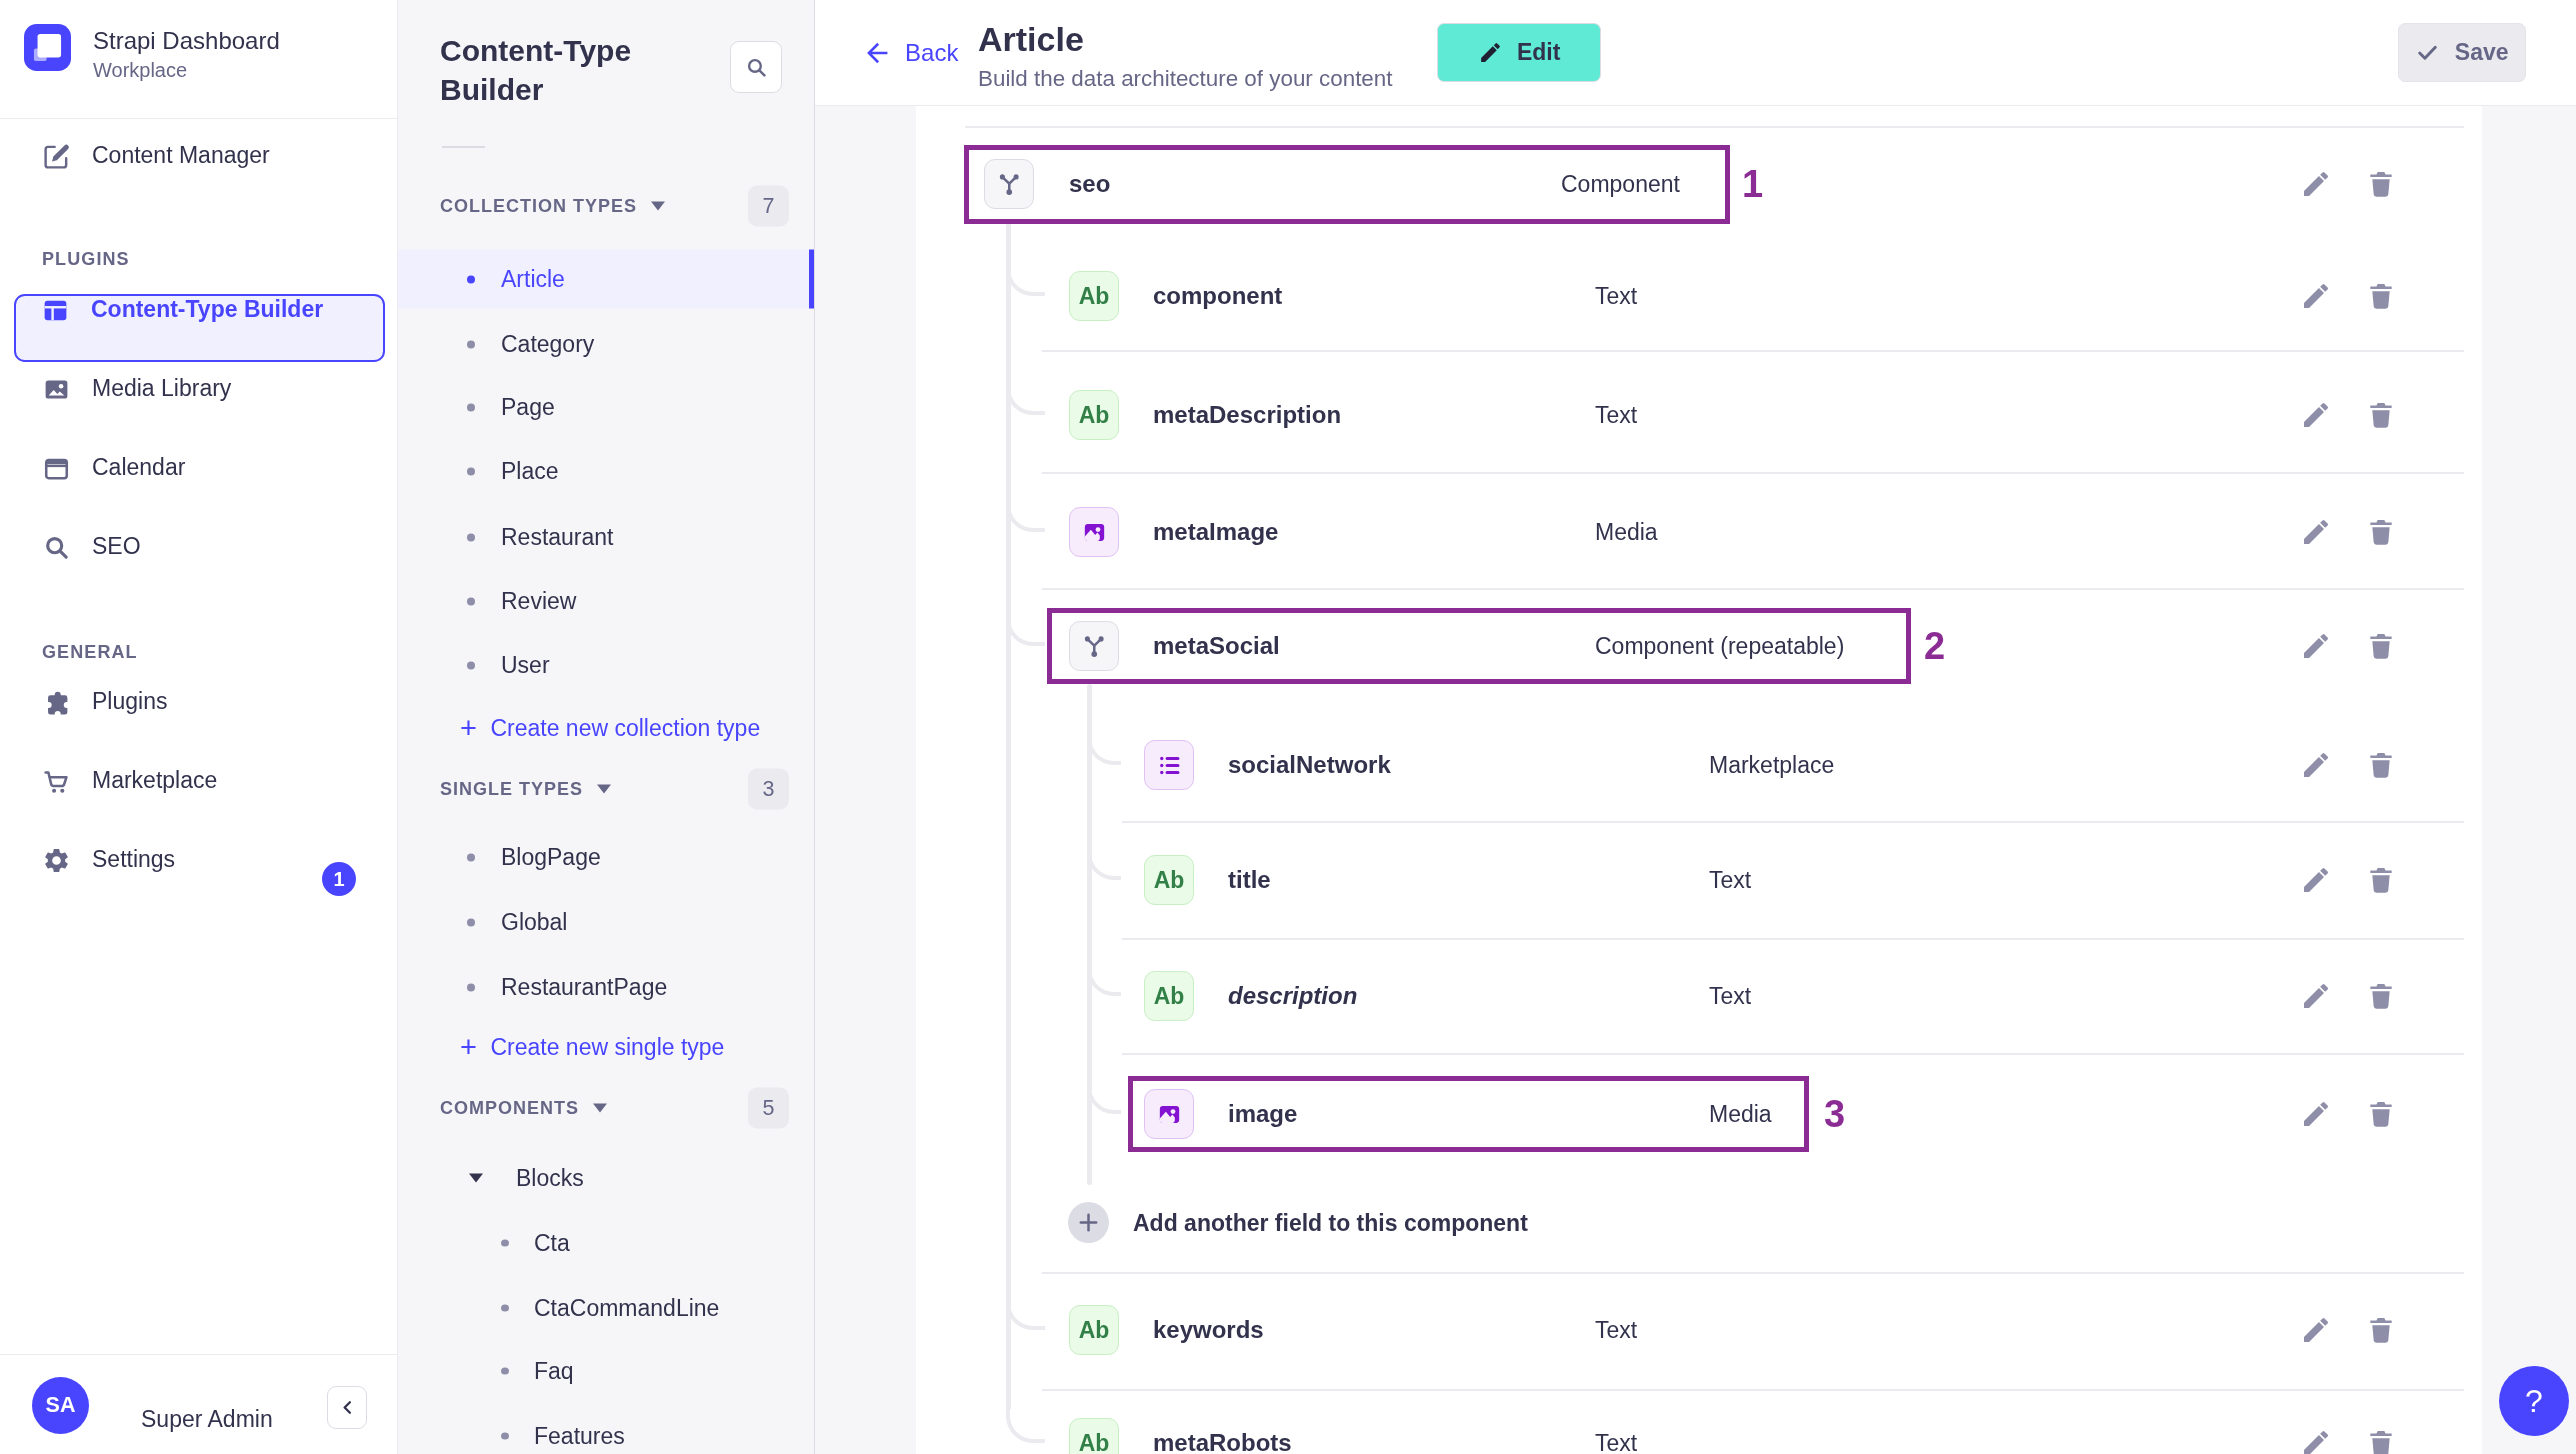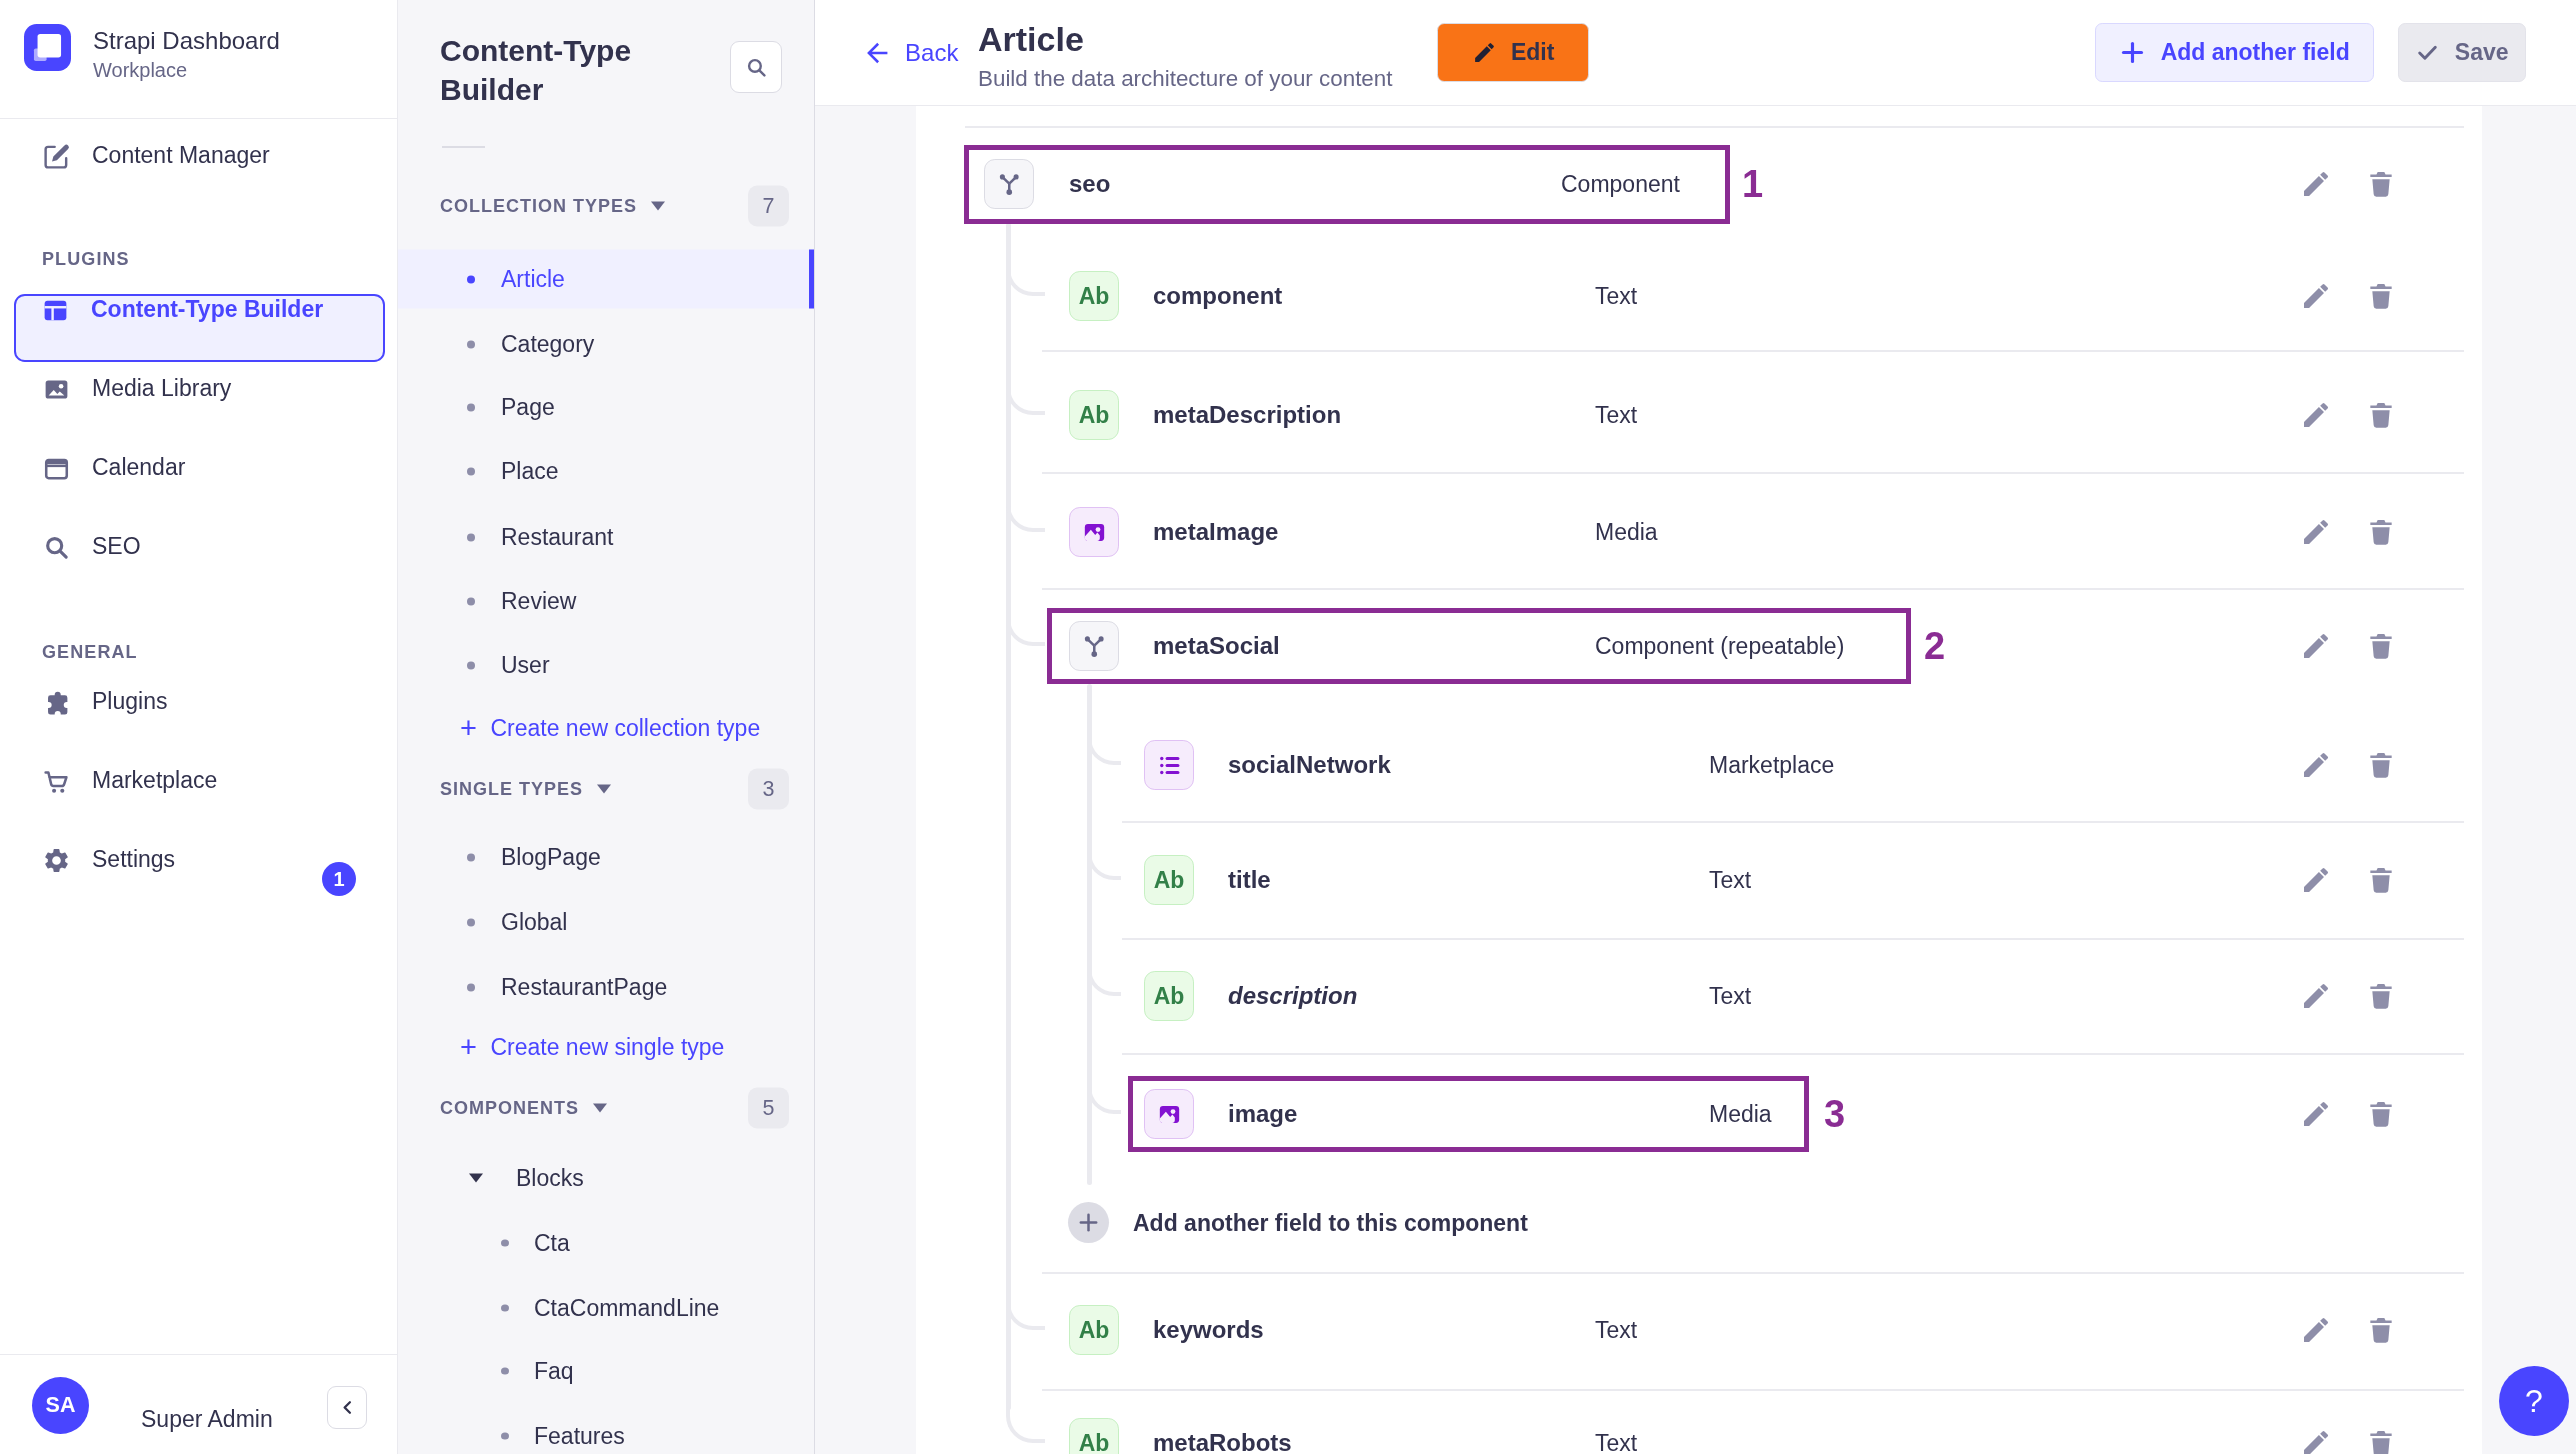--- a/index.html
+++ b/index.html
@@ -63,21 +63,21 @@
   
   #main{position:absolute;left:815px;top:0;width:1761px;height:1454px;background:#F6F6F9;}
   #main-header{position:absolute;left:0;top:0;width:1761px;height:106px;background:#fff;
                border-bottom:0.9px solid #EAEAEF;box-sizing:border-box;}
   #back-link{position:absolute;left:47px;top:53px;display:flex;align-items:center;gap:12.6px;
              color:#4945FF;font-size:24px;transform:translateY(-50%);}
   #page-title{position:absolute;left:163px;top:20px;font-size:34px;font-weight:700;color:#32324D;}
   #page-subtitle{position:absolute;left:163px;top:66px;font-size:22.4px;color:#666687;}
   .btn{position:absolute;top:23px;height:59px;border-radius:7.2px;display:flex;align-items:center;
        justify-content:center;gap:14.4px;font-size:23px;font-weight:600;box-sizing:border-box;}
-  #edit-btn{left:622px;width:152px;background:#f97316;border:0.9px solid #DCDCE4;color:#32324D;}
+  #edit-btn{left:622px;width:164px;background:#5eead4;border:0.9px solid #DCDCE4;color:#32324D;}
   #add-field-btn{left:1280px;width:279px;background:#F0F0FF;border:0.9px solid #D9D8FF;color:#4945FF;}
   #save-btn{left:1583px;width:128px;background:#EAEAEF;border:0.9px solid #E3E3EA;color:#666687;}
 
   #card{position:absolute;left:101px;top:106px;width:1566px;height:1348px;background:#fff;}
   .divider{position:absolute;height:1.8px;background:#EAEAEF;right:18px;}
   .vline{position:absolute;width:4.5px;background:#EAEAEF;border-radius:2.7px;}
   .elbow{position:absolute;border-left:4.5px solid #EAEAEF;border-bottom:4.5px solid #EAEAEF;
          border-bottom-left-radius:27px;box-sizing:border-box;}
   .ficon{position:absolute;width:50px;height:50px;border-radius:10.8px;box-sizing:border-box;
          display:flex;align-items:center;justify-content:center;font-size:23px;font-weight:700;}
@@ -310,29 +310,20 @@
     </div>
     <div id="page-title">Article</div>
     <div id="page-subtitle">Build the data architecture of your content</div>
     <button class="btn" id="edit-btn">
       <span>
         <svg width="25" height="25" viewBox="0 0 24 24" fill="#212134">
             <path d="M3 17.2V21h3.8L18 9.8l-3.8-3.8L3 17.2zM20.7 7.04a1 1 0 0 0 0-1.41l-2.34-2.34a1 1 0 0 0-1.41 0l-1.83 1.83 3.75 3.75 1.83-1.83z"></path>
           </svg>
       </span>
       <span>Edit</span>
-    </button>
-    <button class="btn" id="add-field-btn">
-      <span>
-        <svg width="27" height="27" viewBox="0 0 24 24" fill="none" stroke="#4945FF" stroke-width="2.8" stroke-linecap="round">
-            <line x1="12" y1="4" x2="12" y2="20"></line>
-            <line x1="4" y1="12" x2="20" y2="12"></line>
-          </svg>
-      </span>
-      <span>Add another field</span>
     </button>
     <button class="btn" id="save-btn">
       <span>
         <svg width="25" height="25" viewBox="0 0 24 24" fill="none" stroke="#666687" stroke-width="2.8" stroke-linecap="round" stroke-linejoin="round">
             <polyline points="4.5,12.5 9.5,17.5 19.5,7"></polyline>
           </svg>
       </span>
       <span>Save</span>
     </button>
   </div>

